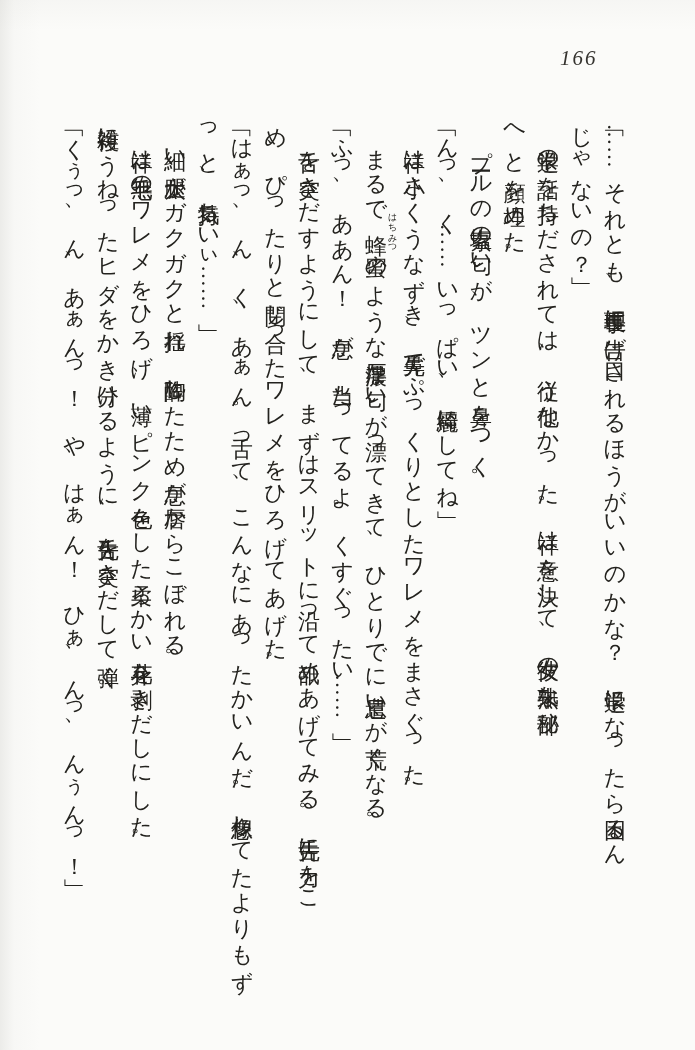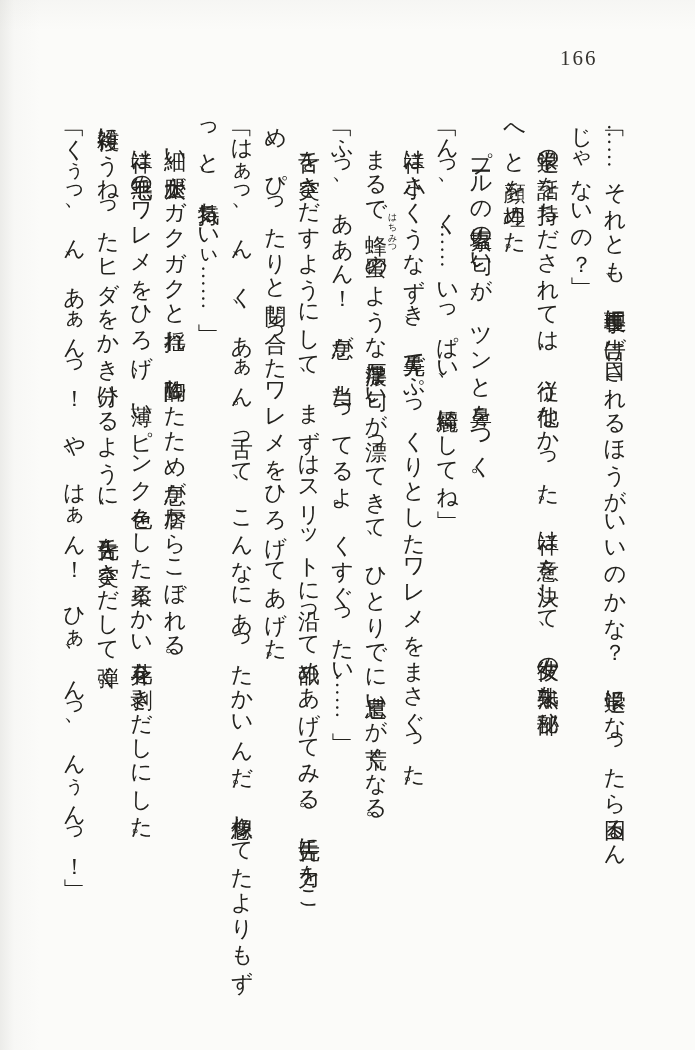--- a/index.html
+++ b/index.html
@@ -20,20 +20,21 @@
     background:
       linear-gradient(to right, rgba(190,190,185,0.25) 0px, rgba(190,190,185,0.06) 14px, rgba(0,0,0,0) 40px),
       linear-gradient(to bottom, rgba(200,200,195,0.10) 0px, rgba(0,0,0,0) 30px),
       #fbfbf9;
   }
   .page-number {
     position: absolute;
     top: 46px;
     left: 560px;
     font-size: 21px;
+    font-style: italic;
     letter-spacing: 2px;
     color: #35332f;
   }
   .text-block {
     position: absolute;
     top: 112px;
     right: 63px;
     height: 852px;
     width: 570px;
     writing-mode: vertical-rl;

